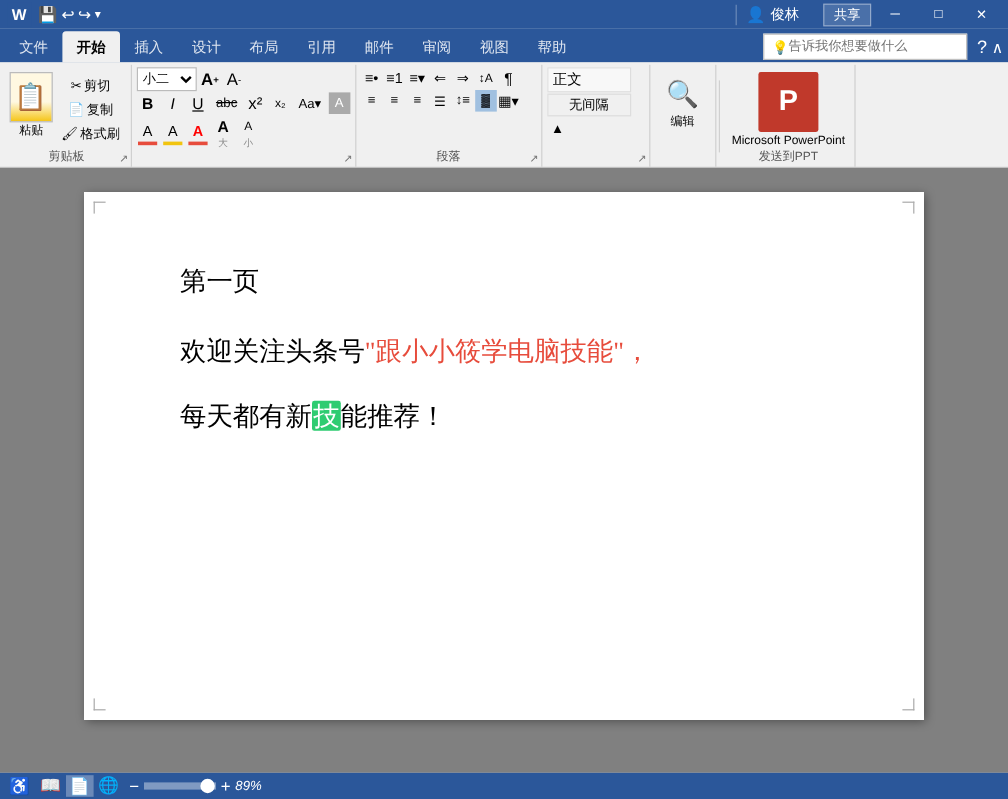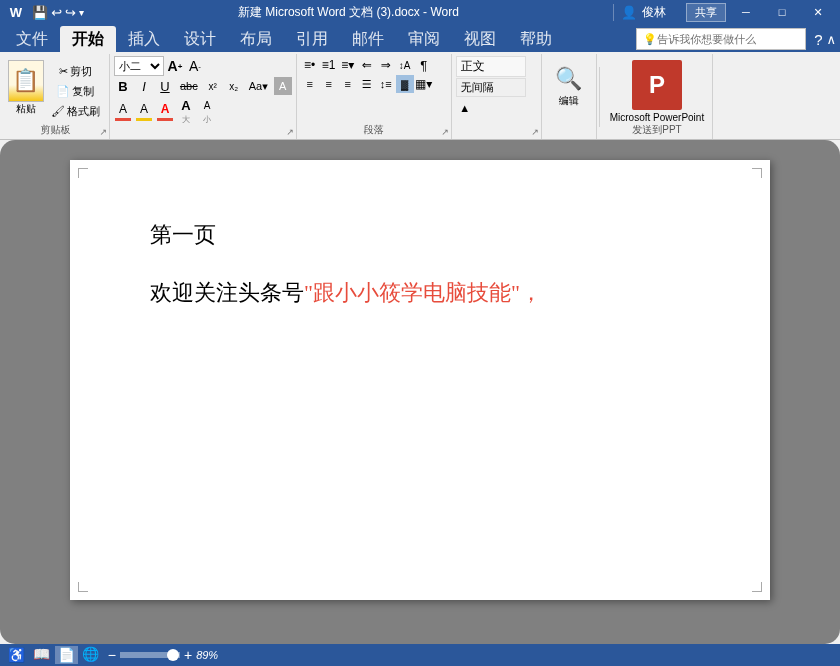--- a/index.html
+++ b/index.html
@@ -20,21 +20,21 @@
     #title-bar-center { flex: 1; text-align: center; font-size: 12px; }
     #title-bar-right { display: flex; align-items: center; gap: 2px; }
     .win-btn { width: 32px; height: 24px; display: flex; align-items: center; justify-content: center; font-size: 11px; cursor: pointer; }
     .user-area { display: flex; align-items: center; gap: 4px; font-size: 12px; padding: 0 8px; border-left: 1px solid rgba(255,255,255,0.3); }
     .share-btn { font-size: 11px; padding: 1px 8px; background: rgba(255,255,255,0.15); border: 1px solid rgba(255,255,255,0.4); color: white; cursor: pointer; margin-left: 8px; }
     .ribbon-tab {
       height: 26px;
       padding: 0 12px;
       display: flex;
       align-items: center;
-      font-size: 16px;
+      font-size: 12px;
       color: rgba(255,255,255,0.85);
       cursor: pointer;
       border-radius: 3px 3px 0 0;
       position: relative;
     }
     .ribbon-tab.active {
       background: #f0f0f0;
       color: #000;
       font-weight: bold;
     }
@@ -145,21 +145,20 @@
     
     #document-area {
       background: #808080;
       flex: 1;
       overflow: auto;
       display: flex;
       flex-direction: column;
       align-items: center;
       padding: 20px 10px;
       height: calc(666px - 24px - 28px - 88px - 22px);
-      border-radius: 15px;
     }
 
     .doc-page {
       width: 700px;
       min-height: 440px;
       background: white;
       box-shadow: 2px 2px 8px rgba(0,0,0,0.4);
       padding: 60px 80px 40px 80px;
       position: relative;
     }
@@ -233,23 +232,20 @@
   <div id="title-bar-left">
 
     <div style="width:20px;height:20px;background:#2b579a;color:white;font-weight:bold;font-size:13px;display:flex;align-items:center;justify-content:center;">W</div>
 
     <div id="quick-access" style="position:static;">
       <span style="color:white;font-size:13px;cursor:pointer;">💾</span>
       <span style="color:white;font-size:13px;cursor:pointer;">↩</span>
       <span style="color:white;font-size:13px;cursor:pointer;">↪</span>
       <span style="color:white;font-size:10px;cursor:pointer;">▾</span>
     </div>
-  </div>
-  <div id="title-bar-center">
-    <span>新建 Microsoft Word 文档 (3).docx - Word</span>
   </div>
   <div id="title-bar-right" style="display:flex;align-items:center;gap:4px;">
     <div class="user-area">
       <span style="font-size:13px;">👤</span>
       <span>俊林</span>
     </div>
     <button class="share-btn">共享</button>
     <div class="win-btn">─</div>
     <div class="win-btn">□</div>
     <div class="win-btn close-btn">✕</div>
@@ -306,21 +302,21 @@
         <option>小二</option>
       </select>
       <button class="font-size-btn" style="font-size:14px;font-weight:bold;">A<sup style="font-size:8px;">+</sup></button>
       <button class="font-size-btn" style="font-size:14px;">A<sub style="font-size:8px;">-</sub></button>
     </div>
     <div class="font-row" style="gap:3px;">
       <button class="format-btn" style="font-weight:bold;font-size:13px;">B</button>
       <button class="format-btn" style="font-style:italic;font-size:13px;">I</button>
       <button class="format-btn" style="text-decoration:underline;font-size:13px;">U</button>
       <button class="format-btn" style="text-decoration:line-through;font-size:11px;">abc</button>
-      <button class="format-btn" style="font-size:10px;">x²</button>
+      <button class="format-btn" style="font-size:14px;">x²</button>
       <button class="format-btn" style="font-size:10px;">x₂</button>
       <button class="format-btn" style="font-size:11px;">Aa▾</button>
       <button class="format-btn" style="font-size:11px;background:#aaa;color:white;">A</button>
     </div>
     <div class="font-row" style="gap:3px;">
       <div style="display:flex;flex-direction:column;align-items:center;">
         <button class="format-btn">A</button>
         <div style="height:3px;width:16px;background:#e74c3c;"></div>
       </div>
       <div style="display:flex;flex-direction:column;align-items:center;">
@@ -363,21 +359,21 @@
       <button class="para-btn" style="font-size:12px;">▦▾</button>
     </div>
     <span class="ribbon-group-label">段落</span>
     <span class="ribbon-group-expand">↗</span>
   </div>
 
   <div class="ribbon-group" style="min-width:90px;">
     <div style="display:flex;flex-direction:column;gap:2px;height:60px;overflow:hidden;">
       <div style="display:flex;flex-direction:column;gap:1px;width:70px;">
         <div class="style-item" style="border:1px solid #ddd;background:#f8f8f8;font-size:12px;">正文</div>
-        <div class="style-item" style="border:1px solid #ddd;font-size:11px;">无间隔</div>
+        <div class="style-item" style="border:1px solid #ddd;font-size:11px;text-align:center;">无间隔</div>
 
       </div>
       <div style="display:flex;flex-direction:column;gap:1px;justify-content:center;">
         <button class="para-btn">▲</button>
         <button class="para-btn">▼</button>
         <button class="para-btn">▾</button>
       </div>
     </div>
     <span class="ribbon-group-expand" style="bottom:2px;right:2px;position:absolute;font-size:9px;color:#777;">↗</span>
   </div>
@@ -409,20 +405,23 @@
   <div class="doc-page">
     <div class="page-corner-mark corner-tl"></div>
     <div class="page-corner-mark corner-tr"></div>
 
     <div class="doc-content">
       <div class="doc-title" style="font-family:'KaiTi','STKaiti',serif;font-size:22px;">
         <span>第一页</span>
       </div>
       <div class="doc-line" style="font-family:'KaiTi','STKaiti',serif;font-size:22px;">
         <span class="text-normal">欢迎关注头条号</span><span class="text-red">"跟小小筱学电脑技能"，</span>
+      </div>
+      <div class="doc-line" style="font-family:'KaiTi','STKaiti',serif;font-size:22px;">
+        <span>每天都有新</span><span class="cursor-highlight">技</span><span>能推荐！</span>
       </div>
     </div>
 
     <div class="page-corner-mark corner-bl"></div>
     <div class="page-corner-mark corner-br"></div>
   </div>
 </div>
 
 <div id="status-bar">
   <div class="status-right">

